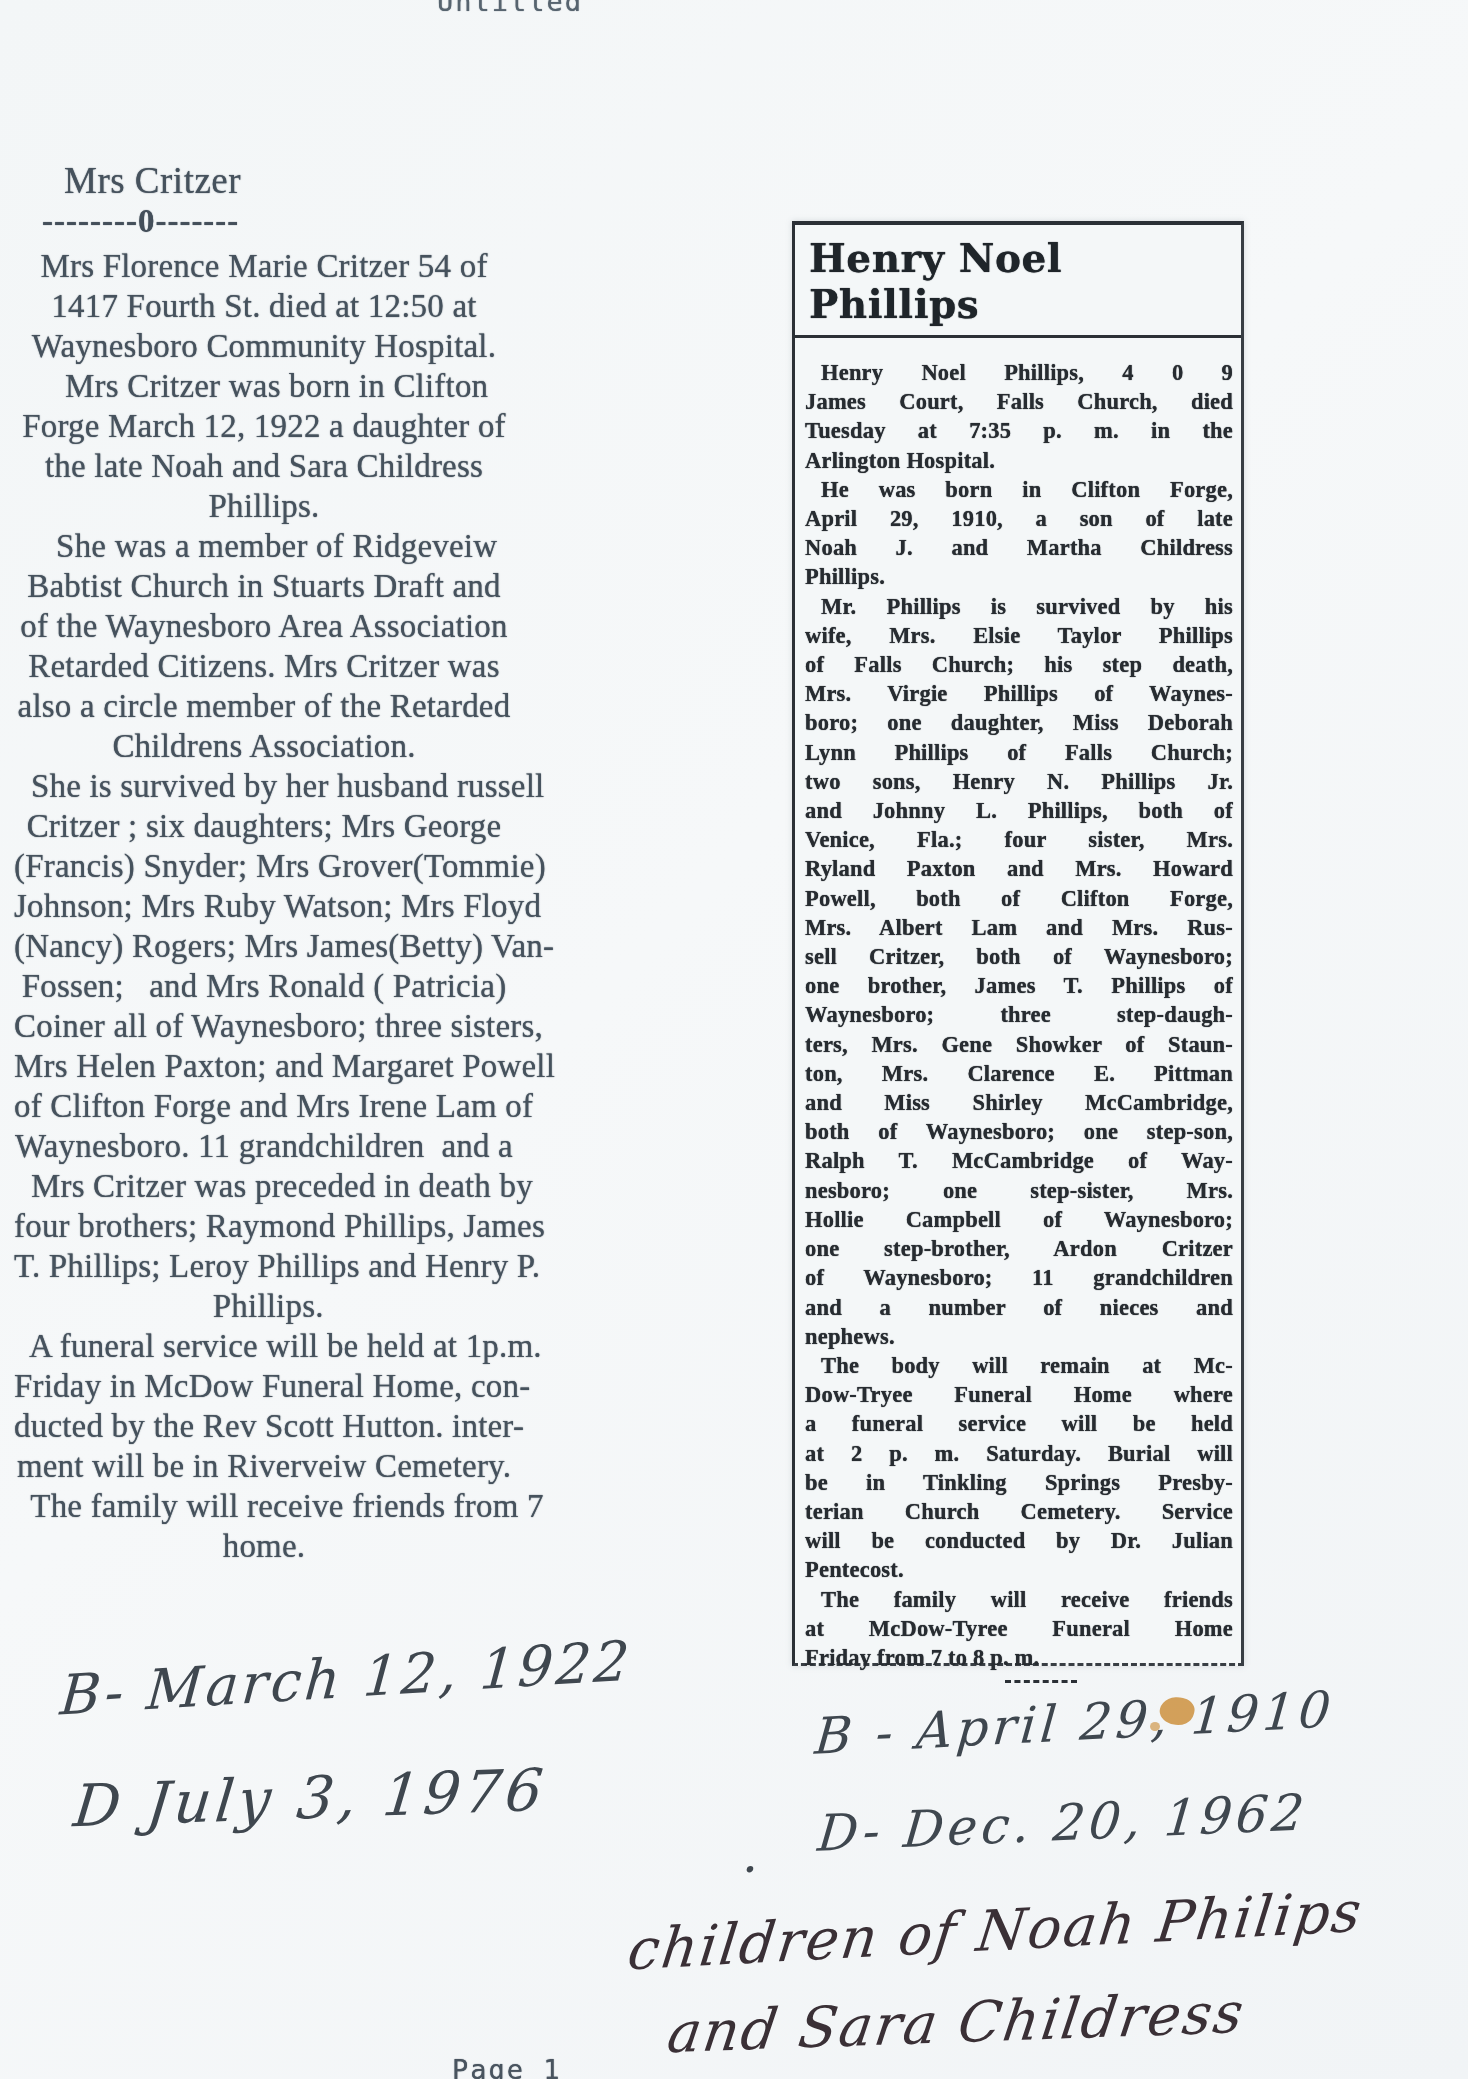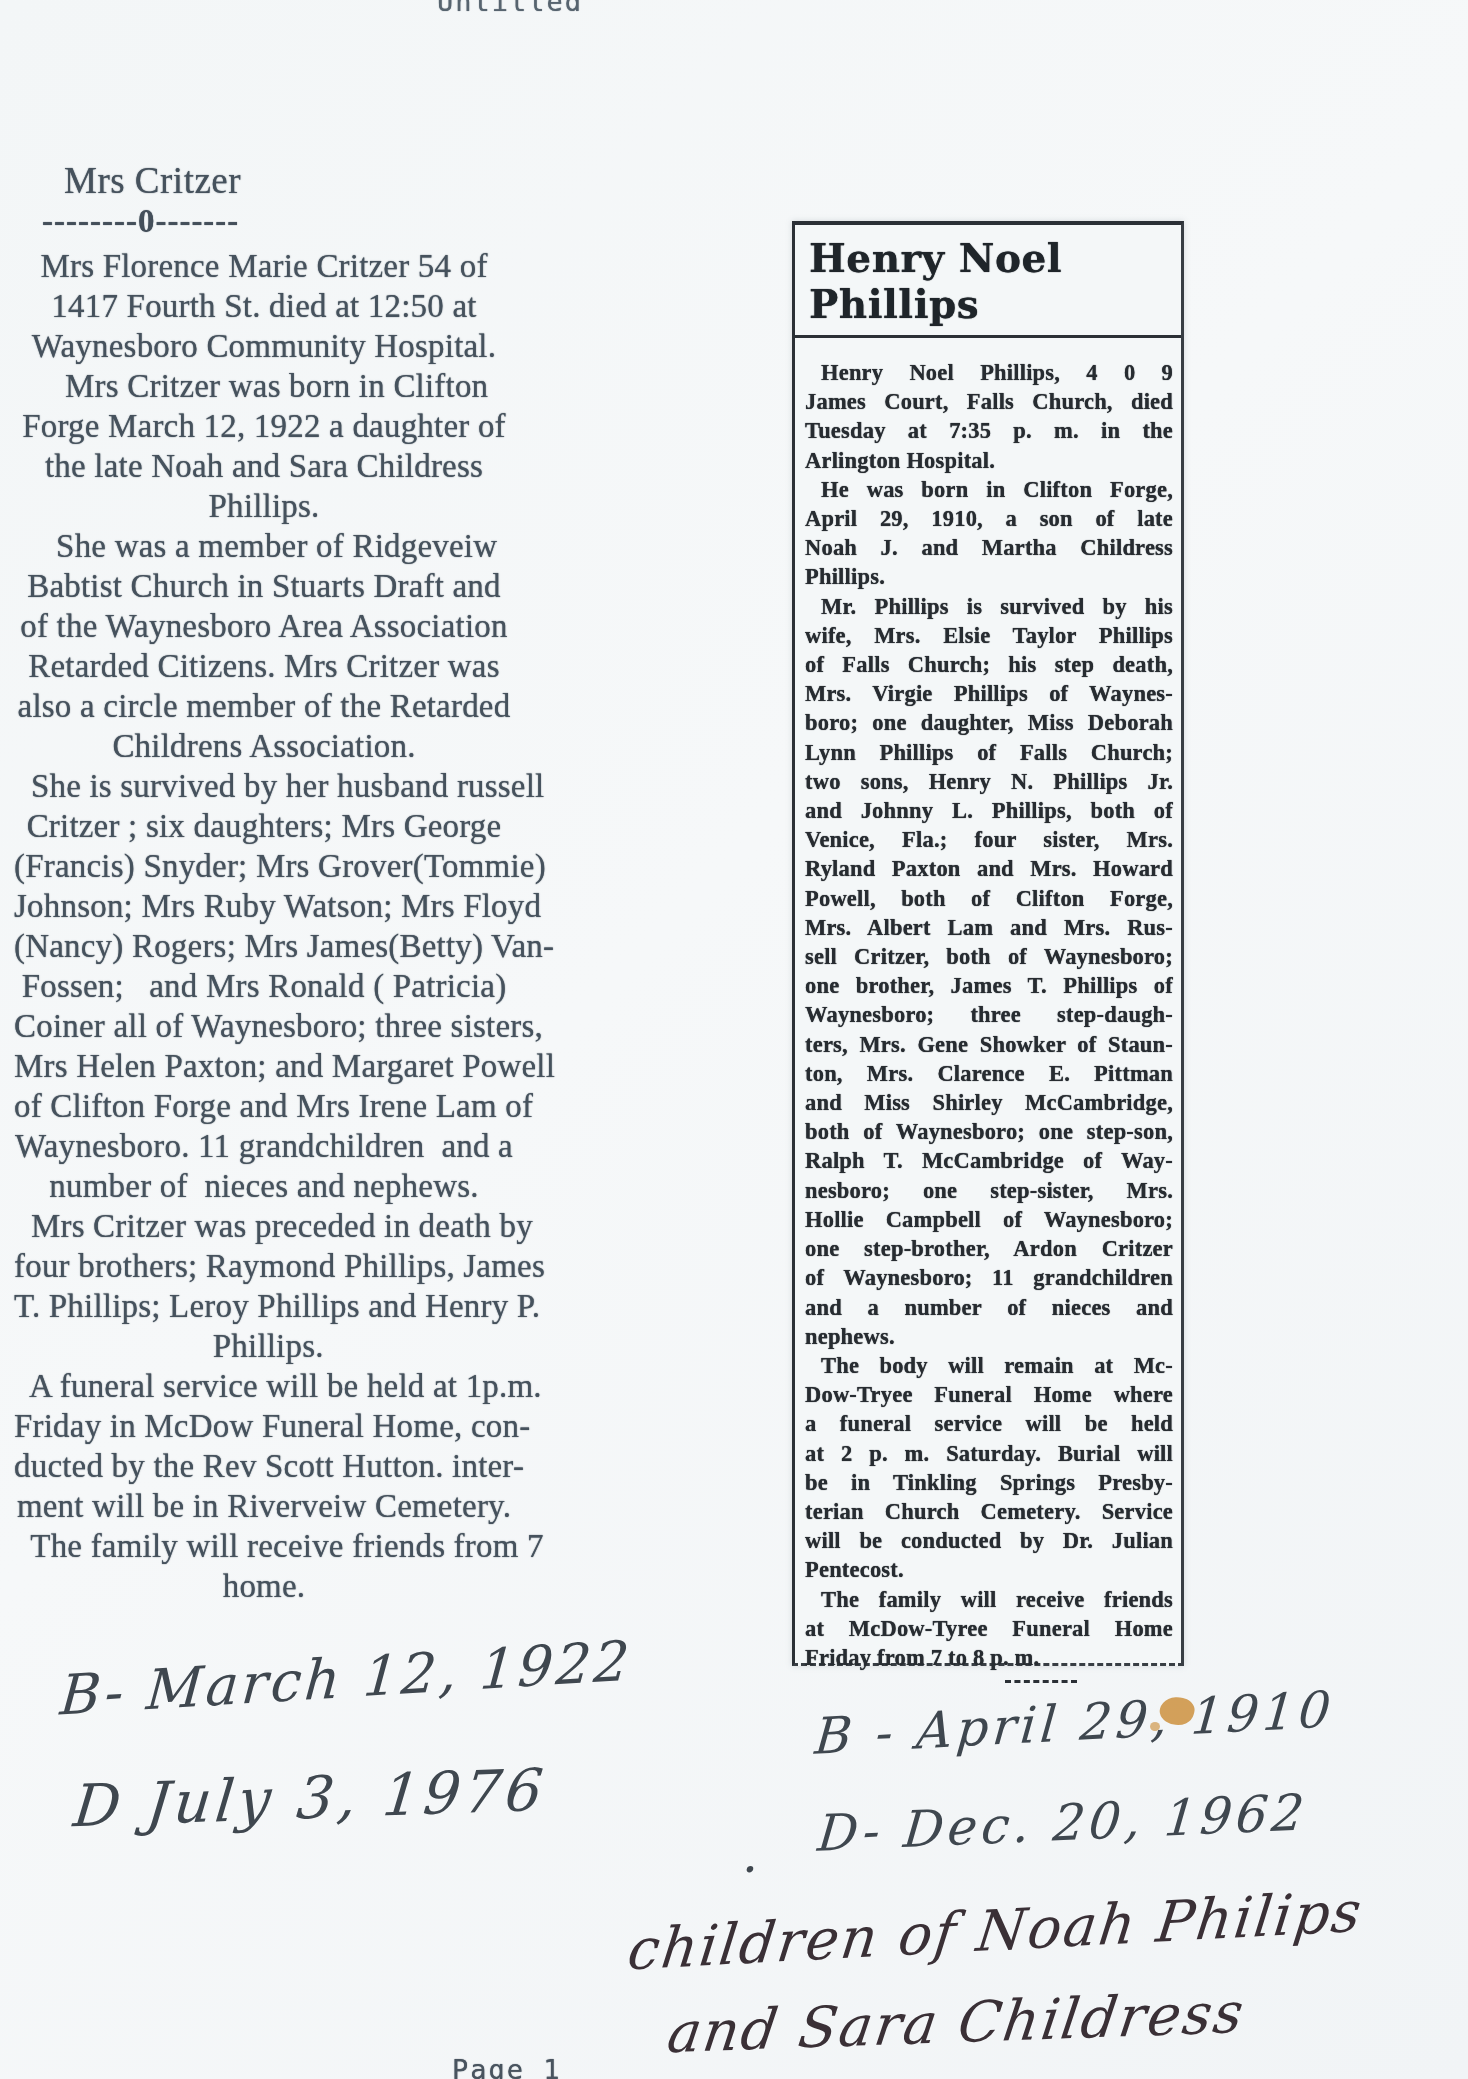--- a/index.html
+++ b/index.html
@@ -28,21 +28,21 @@
     margin-left:28px;font-size:33px;line-height:38px;font-weight:700;
     letter-spacing:1px;color:#444f5a;text-shadow:0 0 1px #444f5a;
   }
   .typed-body{margin-top:6px;}
   .typed-body .line{
     white-space:pre;font-size:33px;line-height:40px;
     letter-spacing:0.2px;text-shadow:0 0 1.2px #46525d;text-align:center;
   }
   
   .clipping{
-    position:absolute;left:792px;top:221px;width:392px;height:1445px;
+    position:absolute;left:792px;top:221px;width:452px;height:1445px;
     box-sizing:border-box;background:#f4f7f8;
     border-top:4px solid #2b3036;border-left:3px solid #2b3036;
     border-right:3px solid #383e44;border-bottom:3px dashed #383e44;
     box-shadow:0 0 6px rgba(120,130,140,0.25);
   }
   .clipping .headline{
     font-family:"DejaVu Serif", serif;font-weight:700;
     font-size:39px;line-height:46px;color:#1f252a;
     padding:10px 6px 8px 14px;letter-spacing:0.5px;
     border-bottom:3px solid #2b3036;
@@ -121,21 +121,20 @@
       <div class="line">  She is survived by her husband russell</div>
       <div class="line">Critzer ; six daughters; Mrs George</div>
       <div class="line">(Francis) Snyder; Mrs Grover(Tommie)</div>
       <div class="line">Johnson; Mrs Ruby Watson; Mrs Floyd</div>
       <div class="line">(Nancy) Rogers; Mrs James(Betty) Van-</div>
       <div class="line">Fossen;   and Mrs Ronald ( Patricia)</div>
       <div class="line">Coiner all of Waynesboro; three sisters,</div>
       <div class="line">Mrs Helen Paxton; and Margaret Powell</div>
       <div class="line">of Clifton Forge and Mrs Irene Lam of</div>
       <div class="line">Waynesboro. 11 grandchildren  and a</div>
-      <div class="line">number of  nieces and nephews.</div>
       <div class="line">  Mrs Critzer was preceded in death by</div>
       <div class="line">four brothers; Raymond Phillips, James</div>
       <div class="line">T. Phillips; Leroy Phillips and Henry P.</div>
       <div class="line"> Phillips.</div>
       <div class="line">  A funeral service will be held at 1p.m.</div>
       <div class="line">Friday in McDow Funeral Home, con-</div>
       <div class="line">ducted by the Rev Scott Hutton. inter-</div>
       <div class="line">ment will be in Riverveiw Cemetery.</div>
       <div class="line">  The family will receive friends from 7</div>
       <div class="line">home.</div>

